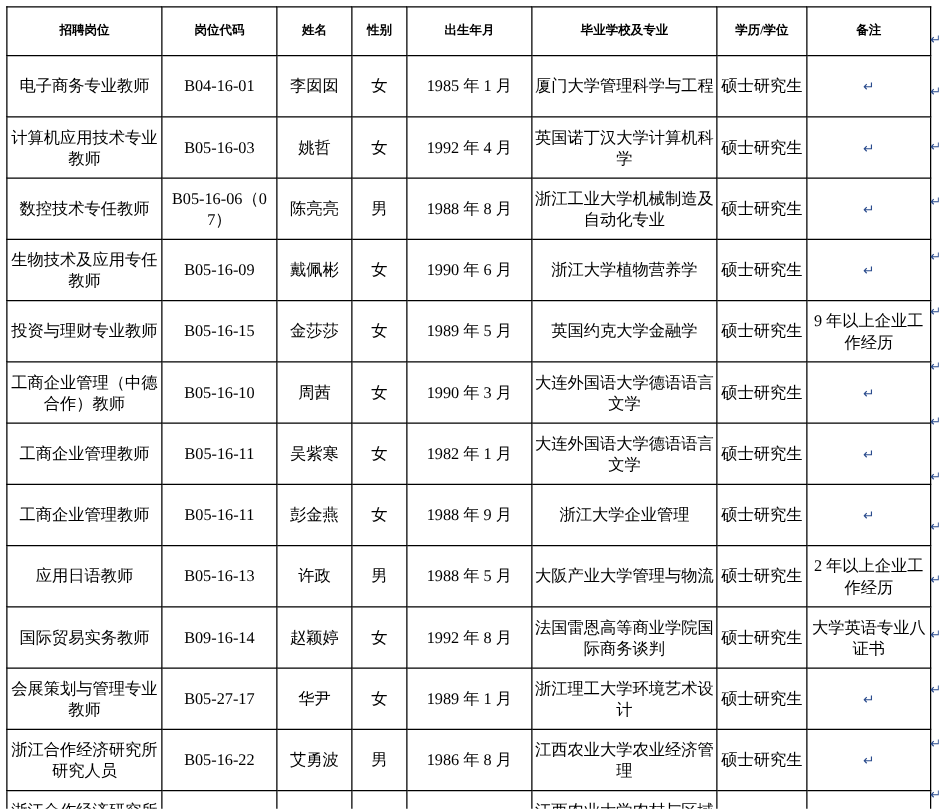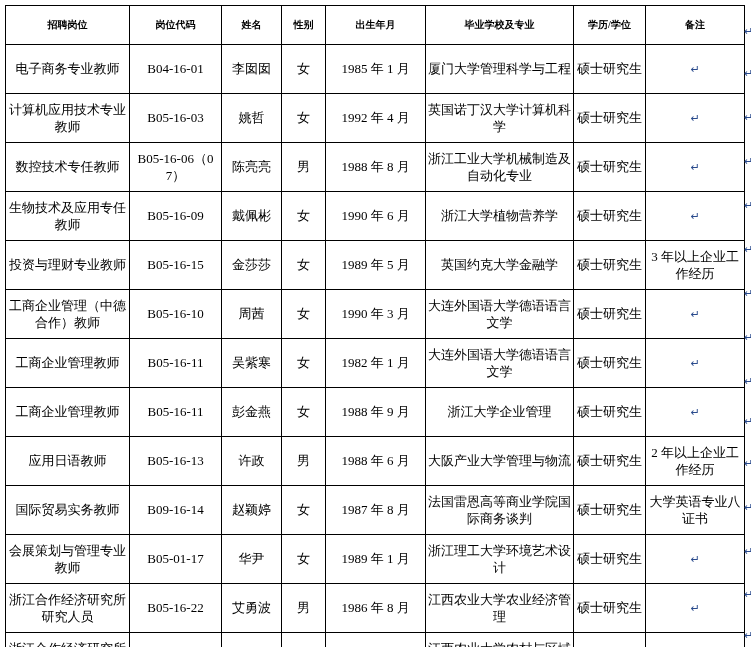--- a/index.html
+++ b/index.html
@@ -216,21 +216,21 @@
           <td>
             <span class="cell-text">1989 年 5 月</span>
           </td>
           <td>
             <span class="cell-text">英国约克大学金融学</span>
           </td>
           <td>
             <span class="cell-text">硕士研究生</span>
           </td>
           <td>
-            <span class="cell-text">3 年以上企业工作经历</span>
+            <span class="cell-text">9 年以上企业工作经历</span>
           </td>
         </tr>
         <tr>
           <td>
             <span class="cell-text">工商企业管理（中德合作）教师</span>
           </td>
           <td>
             <span class="cell-text">B05-16-10</span>
           </td>
           <td>
@@ -305,21 +305,21 @@
           <td>
             <span class="cell-text">B05-16-13</span>
           </td>
           <td>
             <span class="cell-text">许政</span>
           </td>
           <td>
             <span class="cell-text">男</span>
           </td>
           <td>
-            <span class="cell-text">1988 年 6 月</span>
+            <span class="cell-text">1988 年 5 月</span>
           </td>
           <td>
             <span class="cell-text">大阪产业大学管理与物流</span>
           </td>
           <td>
             <span class="cell-text">硕士研究生</span>
           </td>
           <td>
             <span class="cell-text">2 年以上企业工作经历</span>
           </td>
@@ -331,38 +331,38 @@
           <td>
             <span class="cell-text">B09-16-14</span>
           </td>
           <td>
             <span class="cell-text">赵颖婷</span>
           </td>
           <td>
             <span class="cell-text">女</span>
           </td>
           <td>
-            <span class="cell-text">1987 年 8 月</span>
+            <span class="cell-text">1992 年 8 月</span>
           </td>
           <td>
             <span class="cell-text">法国雷恩高等商业学院国际商务谈判</span>
           </td>
           <td>
             <span class="cell-text">硕士研究生</span>
           </td>
           <td>
             <span class="cell-text">大学英语专业八证书</span>
           </td>
         </tr>
         <tr>
           <td>
             <span class="cell-text">会展策划与管理专业教师</span>
           </td>
           <td>
-            <span class="cell-text">B05-01-17</span>
+            <span class="cell-text">B05-27-17</span>
           </td>
           <td>
             <span class="cell-text">华尹</span>
           </td>
           <td>
             <span class="cell-text">女</span>
           </td>
           <td>
             <span class="cell-text">1989 年 1 月</span>
           </td>

